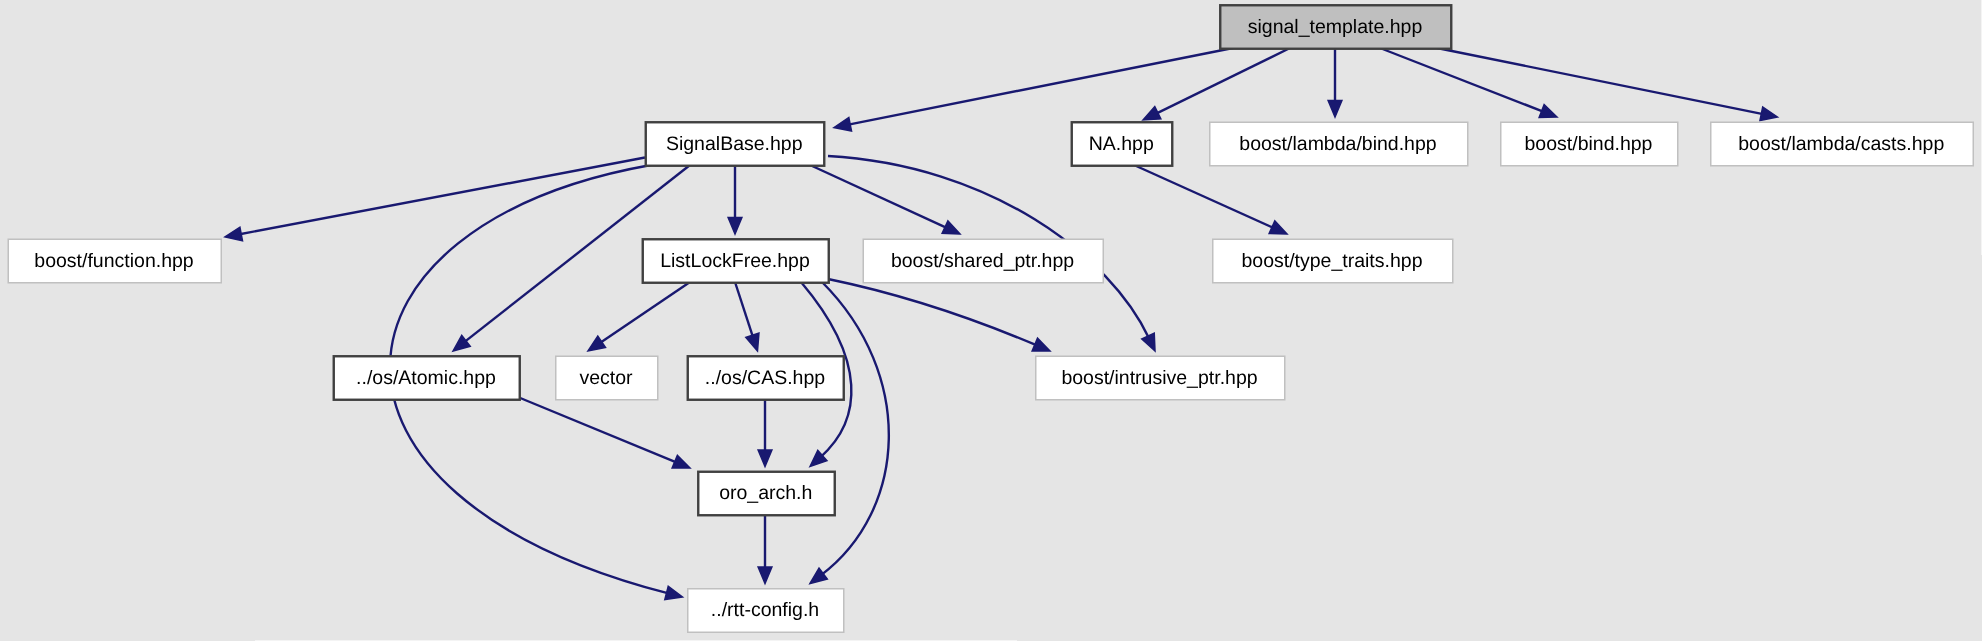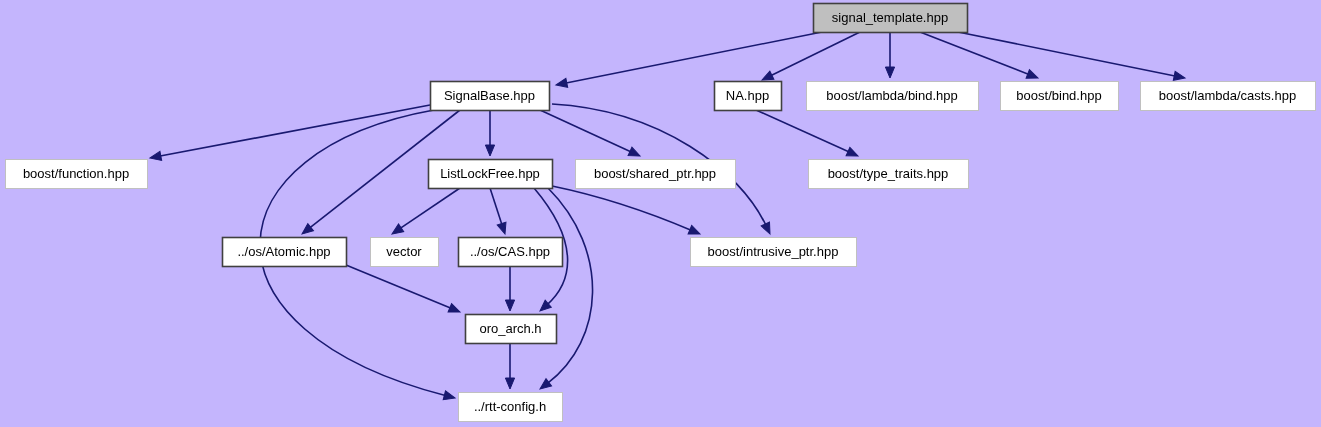--- a/index.html
+++ b/index.html
@@ -4,21 +4,21 @@
 <style>
   html, body {
     margin: 0;
     padding: 0;
     background: #ffffff;
   }
   #graph-root {
     position: relative;
     width: 1321px;
     height: 427px;
-    background: #c4b5fd;
+    background: #e5e5e5;
     font-family: "Liberation Sans", sans-serif;
     overflow: hidden;
   }
   svg#graph-svg {
     position: absolute;
     left: 0;
     top: 0;
     width: 1321px;
     height: 427px;
   }

